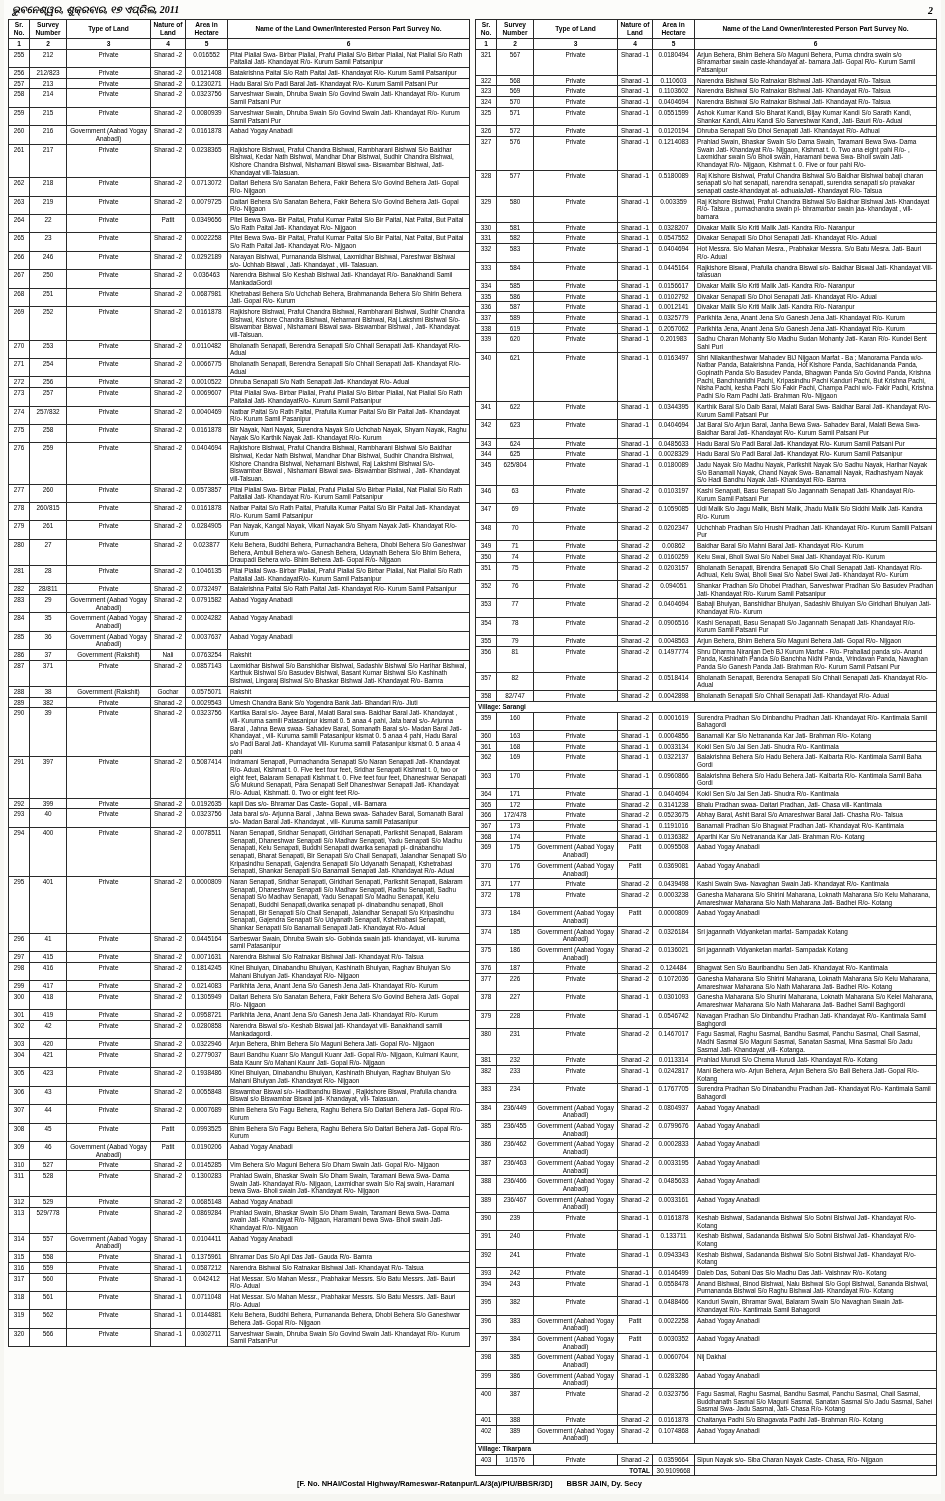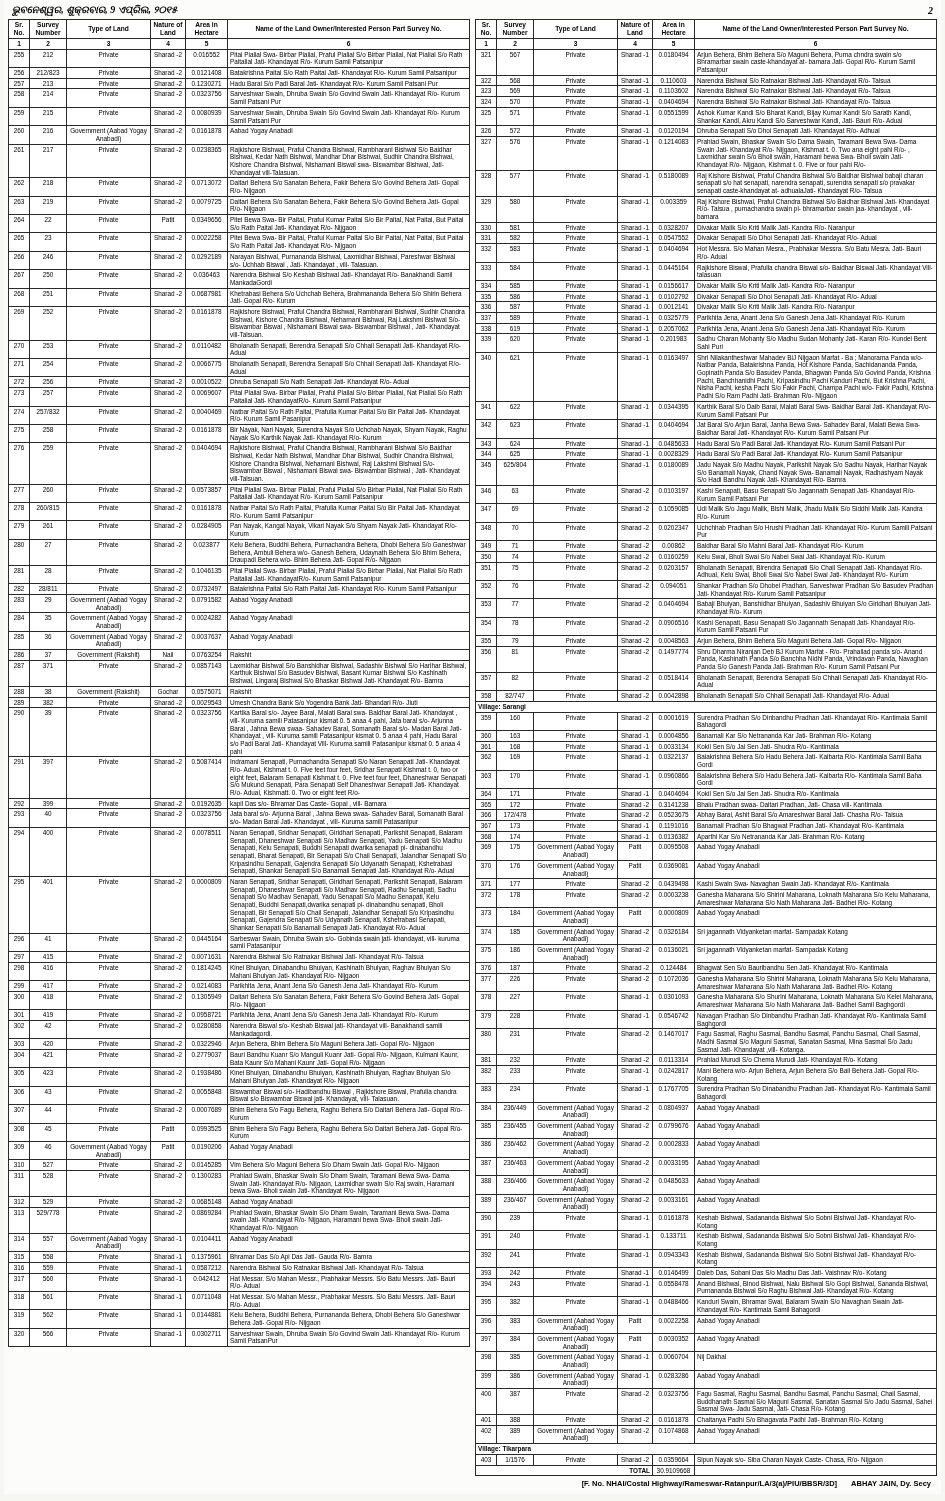--- a/index.html
+++ b/index.html
@@ -12,30 +12,30 @@
   table{border-collapse:collapse;width:462px;table-layout:fixed;background:#fff;}
   th,td{border:1px solid #2a2a2a;font-size:6.4px;line-height:1.2;padding:1px 2px;
         vertical-align:top;word-wrap:break-word;overflow-wrap:break-word;}
   thead th{font-weight:bold;text-align:center;vertical-align:middle;font-size:6.6px;padding:1px;}
   .c1{width:21px}.c2{width:37px}.c3{width:84px}.c4{width:35px}.c5{width:42px}.c6{width:auto}
   .cell-sr,.cell-survey,.cell-type,.cell-nature,.cell-area{text-align:center;}
   .cell-owner{text-align:left;}
   .village-cell{font-weight:bold;text-align:left;}
   .total-label{text-align:right;font-weight:bold;}
   .cell-area{white-space:nowrap;}
-  .footer{display:flex;justify-content:flex-end;gap:14px;font-size:7.5px;font-weight:bold;
+  .footer{display:flex;justify-content:center;gap:14px;font-size:7.5px;font-weight:bold;
           padding:3px 6px 0 0;}
 </style>
 </head>
 <body>
 
 <div class="page">
 
   <div class="topbar">
-    <span>ଭୁବନେଶ୍ୱର, ଶୁକ୍ରବାର, 9 ଏପ୍ରିଲ, ୨୦୧୫</span>
+    <span>ଭୁବନେଶ୍ୱର, ଶୁକ୍ରବାର, ୧୭ ଏପ୍ରିଲ, 2011</span>
     <span>2</span>
   </div>
 
   <div class="tables">
     <table>
       <colgroup>
         <col class="c1">
           <col class="c2">
           <col class="c3">
           <col class="c4">
@@ -1294,16 +1294,16 @@
             <td class="total-label" colspan="4">TOTAL</td>
             <td class="cell-area">30.9109668</td>
             <td class="cell-owner"></td>
           </tr>
         </tbody>
     </table>
   </div>
 
   <div class="footer">
     <span>[F. No. NHAI/Costal Highway/Rameswar-Ratanpur/LA/3(a)/PIU/BBSR/3D]</span>
-    <span>ABHAY JAIN, Dy. Secy</span>
+    <span>BBSR JAIN, Dy. Secy</span>
   </div>
 
 </div>
 
 </body></html>

